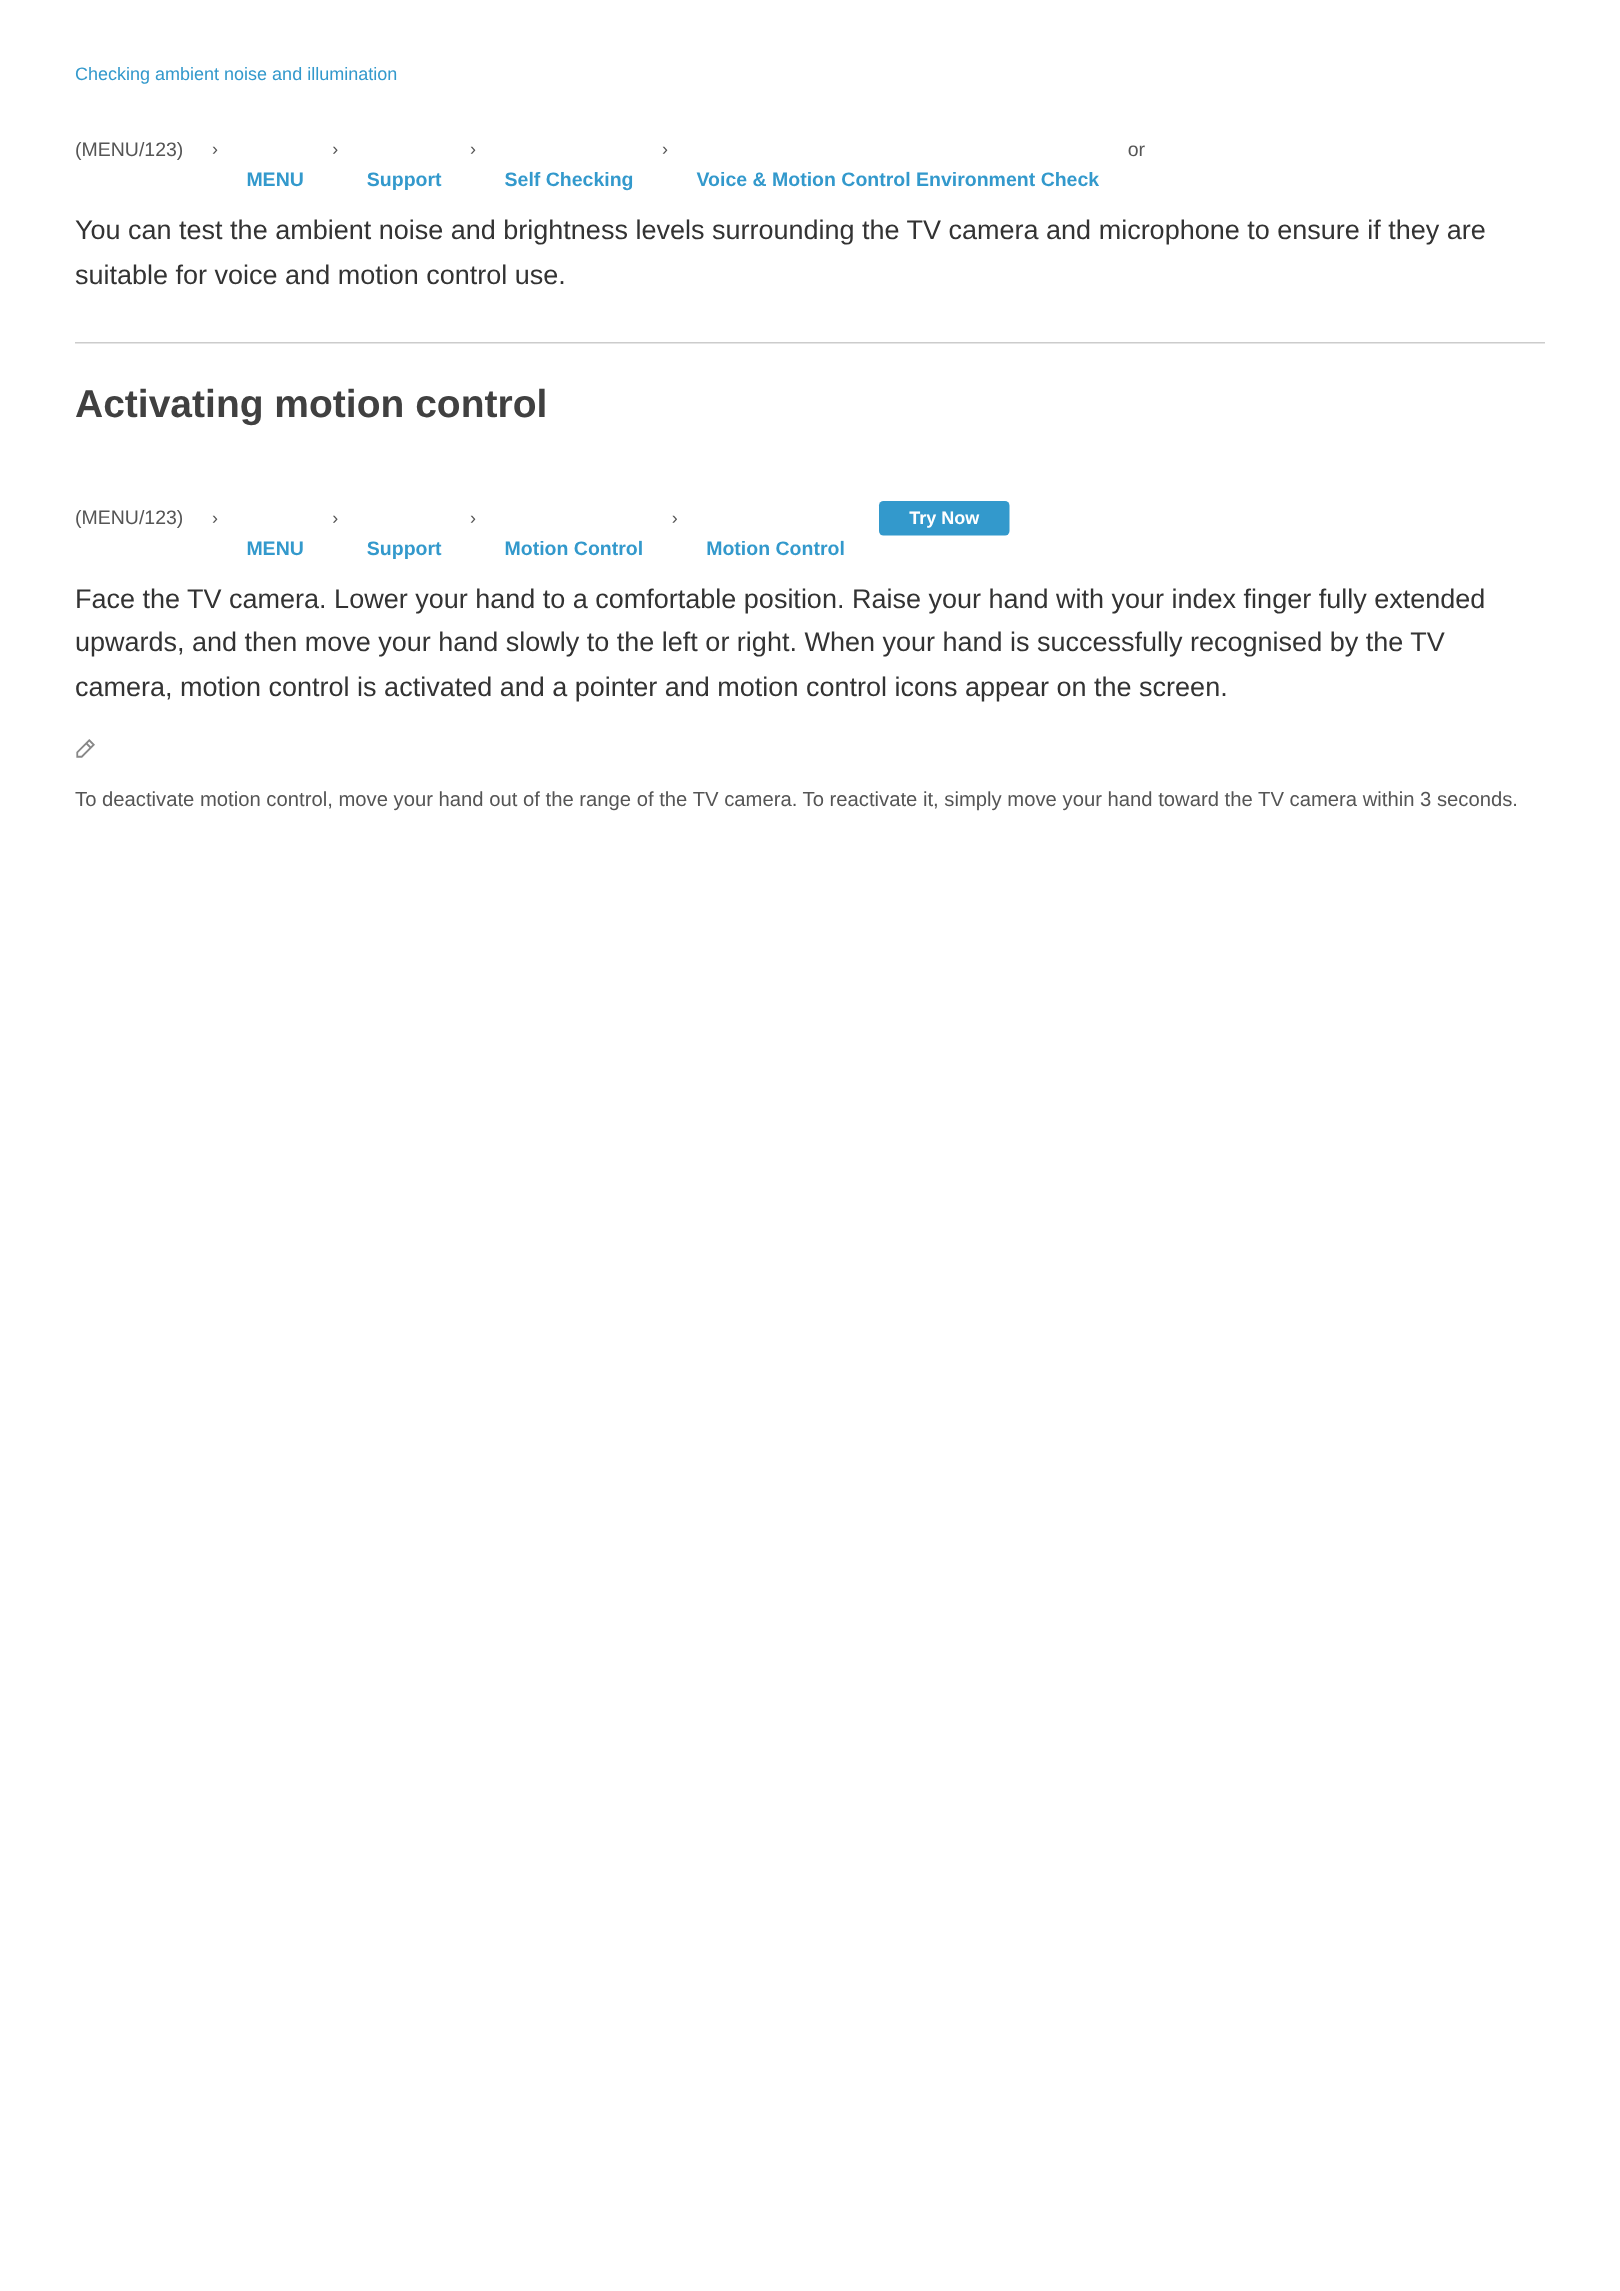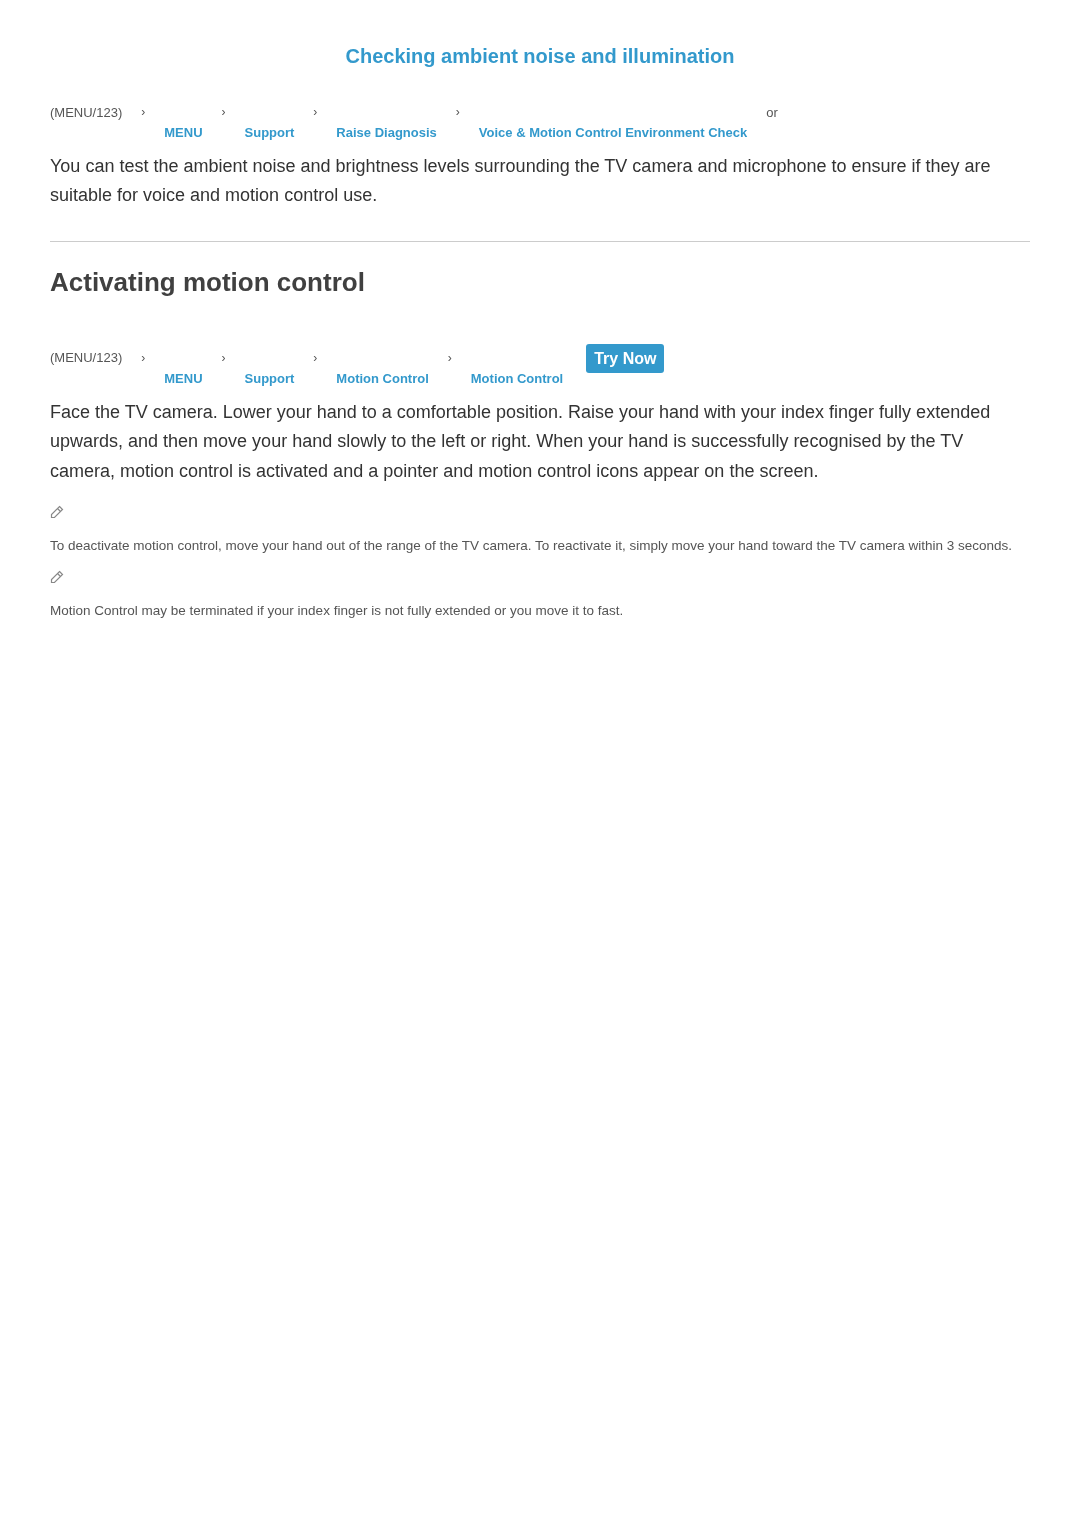--- a/index.html
+++ b/index.html
@@ -13,24 +13,23 @@
       background: #ffffff;
       color: #333333;
       padding: 40px 50px;
       max-width: 1080px;
       font-size: 15px;
       line-height: 1.6;
     }
 
     .section-title-small {
       color: #3399cc;
-      font-size: 20px;
-      font-weight: bold;
+      font-size: 12px;
+      font-weight: normal;
       margin-bottom: 10px;
-      text-align: center;
     }
 
     .breadcrumb-line {
       display: flex;
       flex-wrap: wrap;
       align-items: center;
       gap: 19px;
       font-size: 13px;
       margin-bottom: 8px;
     }
@@ -68,23 +67,23 @@
       color: #404040;
       font-size: 26px;
       font-weight: bold;
       margin-bottom: 24px;
     }
 
     .try-now-badge {
       display: inline-block;
       background-color: #3399cc;
       color: #ffffff;
-      font-size: 16px;
+      font-size: 12px;
       font-weight: bold;
-      padding: 2px 8px;
+      padding: 2px 20px;
       border-radius: 3px;
       margin-left: 4px;
       vertical-align: middle;
     }
 
     .note-list {
       margin-top: 16px;
       list-style: none;
       padding: 0;
     }
@@ -113,21 +112,21 @@
 <div>
   <h2 class="section-title-small">Checking ambient noise and illumination</h2>
 
   <div class="breadcrumb-line">
     <span class="breadcrumb-text">(MENU/123)</span>
     <span class="breadcrumb-arrow">›</span>
     <a class="breadcrumb-link">MENU</a>
     <span class="breadcrumb-arrow">›</span>
     <a class="breadcrumb-link">Support</a>
     <span class="breadcrumb-arrow">›</span>
-    <a class="breadcrumb-link">Raise Diagnosis</a>
+    <a class="breadcrumb-link">Self Checking</a>
     <span class="breadcrumb-arrow">›</span>
     <a class="breadcrumb-link">Voice &amp; Motion Control Environment Check</a>
     <span class="breadcrumb-text">or</span>
   </div>
 
   <p class="body-text">You can test the ambient noise and brightness levels surrounding the TV camera and microphone to ensure if they are suitable for voice and motion control use.</p>
 </div>
 
 <hr class="section-divider">
 
@@ -152,23 +151,14 @@
   <ul class="note-list">
     <li class="note-item">
       <span class="note-icon">
         <svg width="14" height="14" viewBox="0 0 14 14" fill="none" xmlns="http://www.w3.org/2000/svg">
           <path d="M9.5 1.5L12.5 4.5L4.5 12.5H1.5V9.5L9.5 1.5Z" stroke="#888888" stroke-width="1.2" fill="none"></path>
           <line x1="7.5" y1="3.5" x2="10.5" y2="6.5" stroke="#888888" stroke-width="1.2"></line>
         </svg>
       </span>
       <span>To deactivate motion control, move your hand out of the range of the TV camera. To reactivate it, simply move your hand toward the TV camera within 3 seconds.</span>
     </li>
-    <li class="note-item">
-      <span class="note-icon">
-        <svg width="14" height="14" viewBox="0 0 14 14" fill="none" xmlns="http://www.w3.org/2000/svg">
-          <path d="M9.5 1.5L12.5 4.5L4.5 12.5H1.5V9.5L9.5 1.5Z" stroke="#888888" stroke-width="1.2" fill="none"></path>
-          <line x1="7.5" y1="3.5" x2="10.5" y2="6.5" stroke="#888888" stroke-width="1.2"></line>
-        </svg>
-      </span>
-      <span>Motion Control may be terminated if your index finger is not fully extended or you move it to fast.</span>
-    </li>
   </ul>
 </div>
 
 </body></html>

